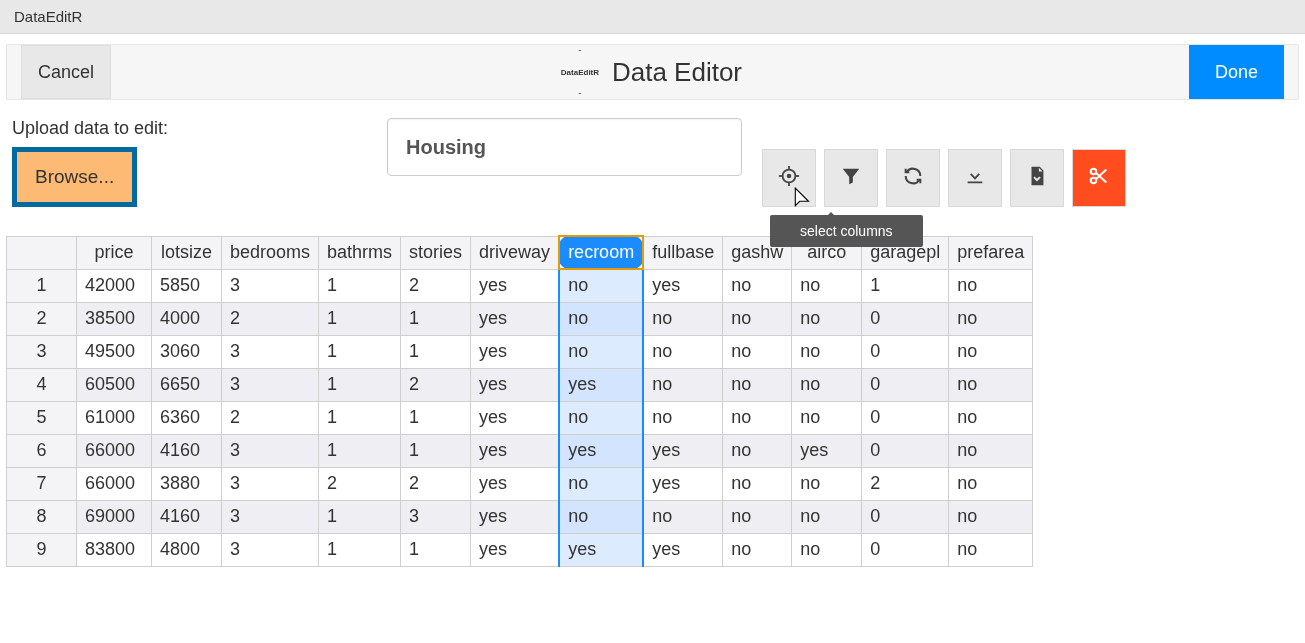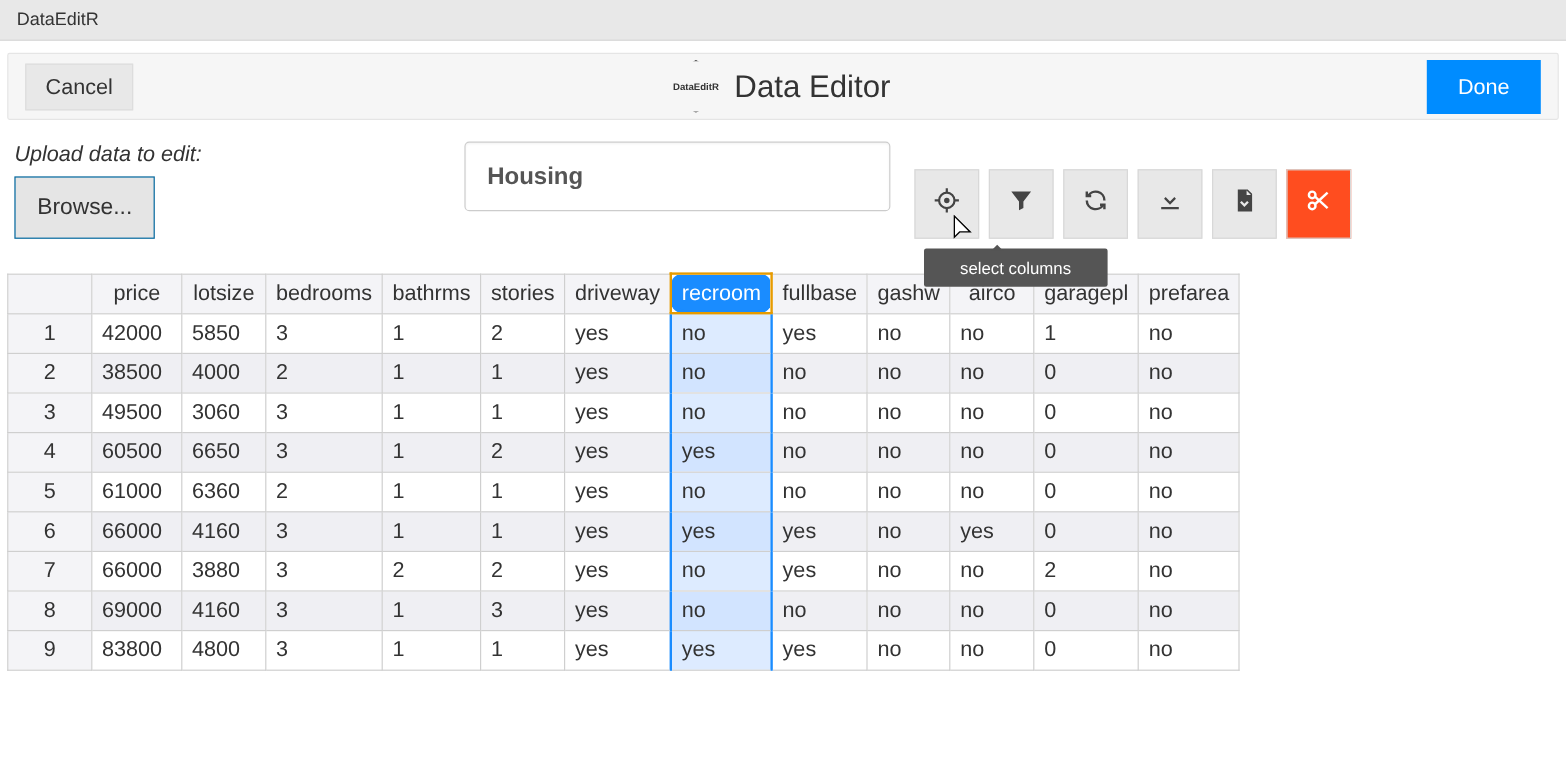--- a/index.html
+++ b/index.html
@@ -16,21 +16,20 @@
     border-bottom: 1px solid #d8d8d8;
     padding: 8px 14px;
     font-size: 15px;
     color: #333;
   }
   .app-frame {
     padding: 10px 6px;
   }
   .header-bar {
     display: flex;
-    align-items: center;
     background: #f6f6f6;
     border: 1px solid #e5e5e5;
     border-radius: 2px;
     height: 56px;
     padding: 0 14px;
     margin-bottom: 18px;
   }
   .btn-cancel {
     background: #e8e8e8;
     border: 1px solid #ddd;
@@ -70,24 +69,24 @@
     font-size: 18px;
     padding: 12px 26px;
     cursor: pointer;
   }
   .controls-row {
     display: flex;
     gap: 20px;
     padding: 0 6px;
   }
   .controls-col { display:flex; flex-direction:column; gap:8px;}
-  .controls-label { font-size:18px; color:#333;font-style:italic; }
+  .controls-label { font-size:18px; color:#333; }
   .upload-group { display:flex; width:355px; }
   .btn-browse {
-    background:#e5e5e5; border:1px solid #0369a1;
+    background:#fdba74; border:5px solid #0369a1;
     font-size:19px; color:#333; padding:14px 18px;
     cursor:pointer;
   }
   .upload-status {
     flex:1; background:#f7f7f7; border:1px solid #e8e8e8; border-left:none;
     display:flex; align-items:center; justify-content:center;
     font-size:19px; color:#999;
   }
   .data-input {
     width: 355px; height:58px;

